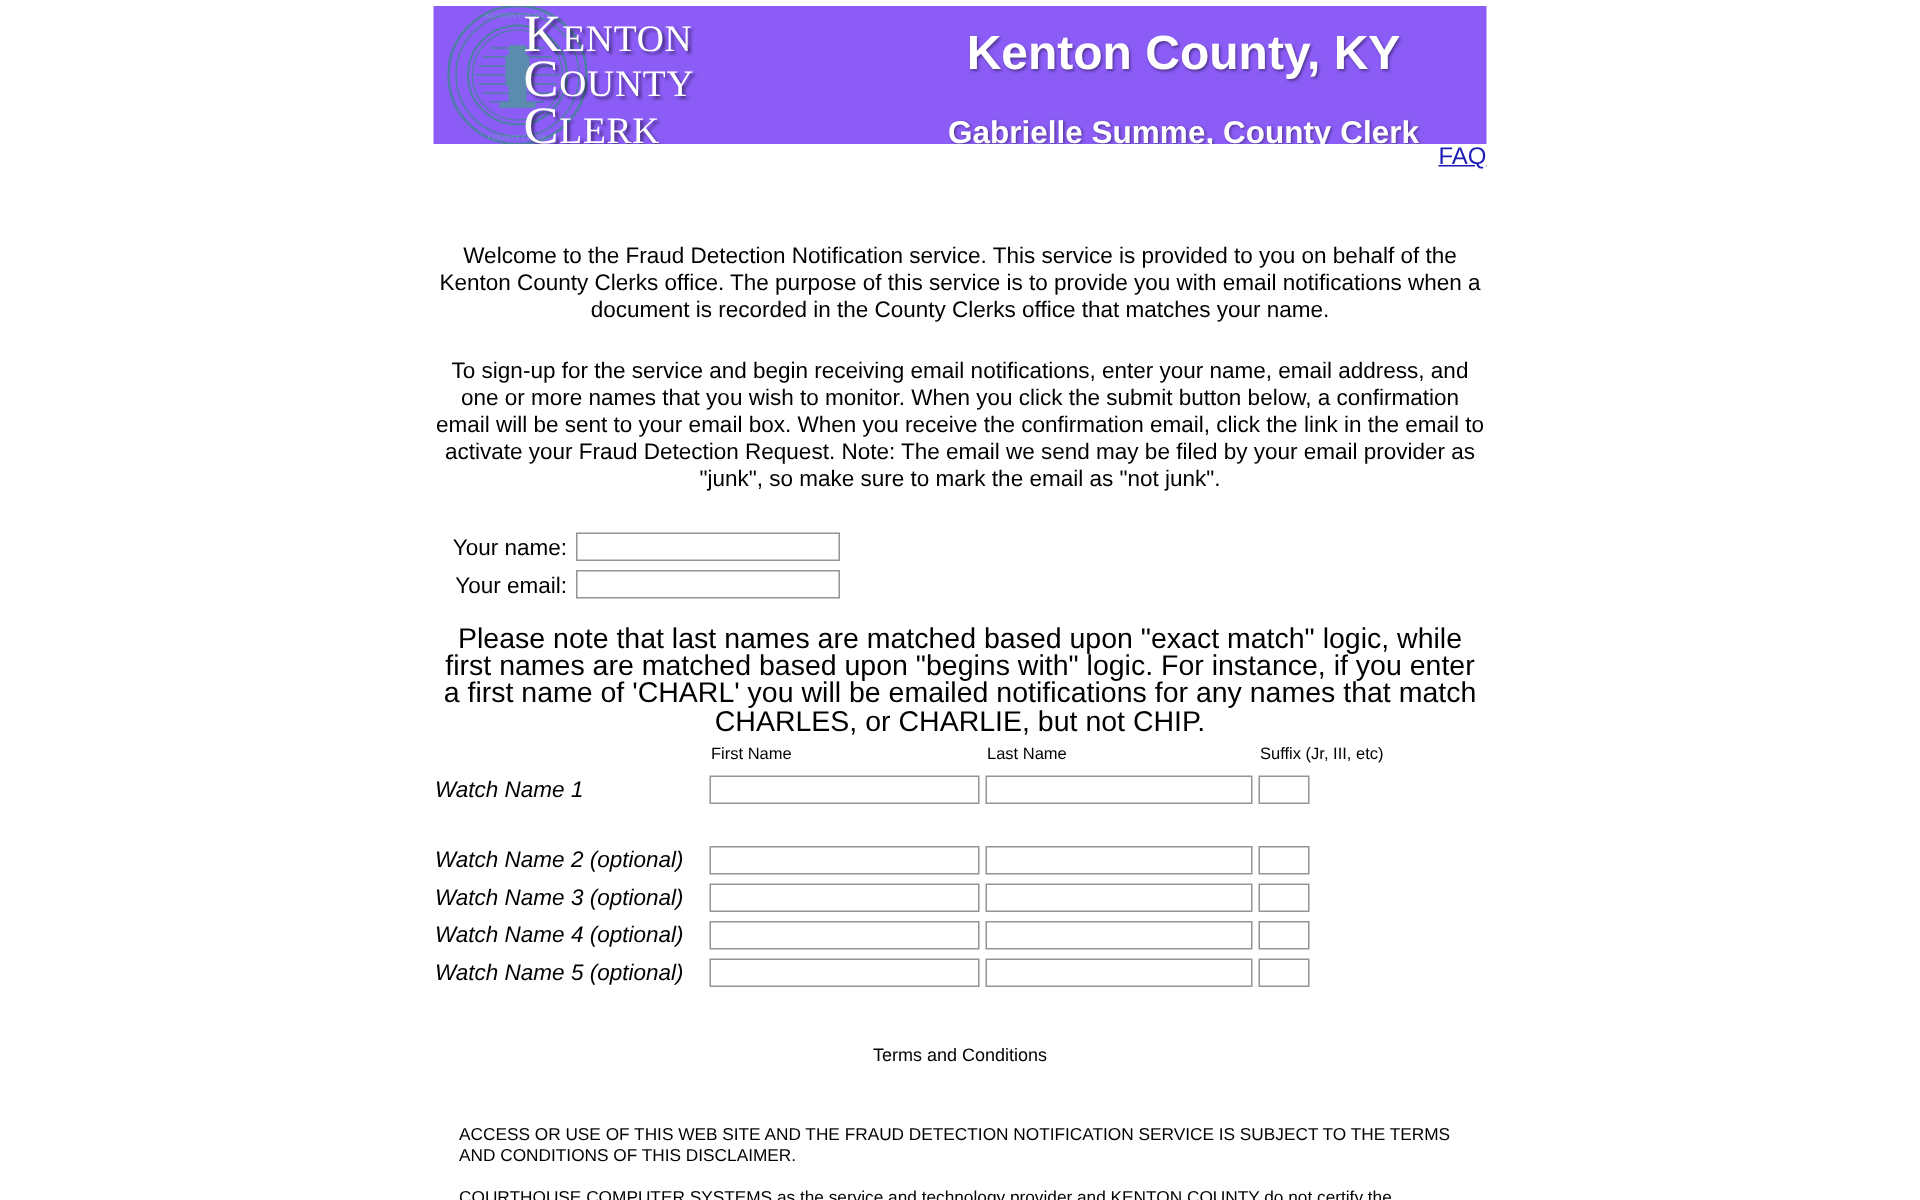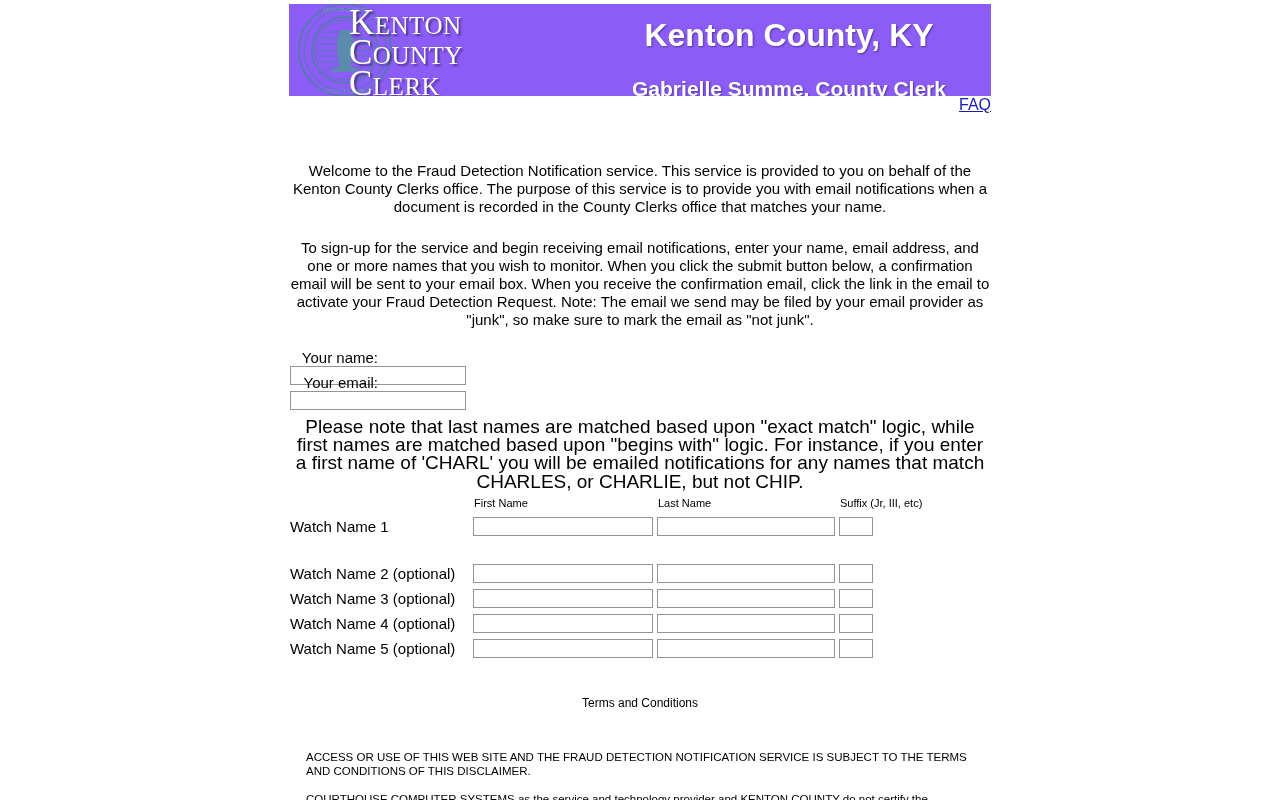--- a/index.html
+++ b/index.html
@@ -110,23 +110,22 @@
   .para.last { margin-bottom: 0; }
 
   
   .simple-form {
     position: absolute;
     left: 290px;
     top: 349px;
   }
   .simple-row {
     display: flex;
-    align-items: flex-start;
+    align-items: flex-end;
     height: 25px;
-    flex-direction: column;
   }
   .simple-label {
     font-size: 15px;
     width: 88px;
     text-align: right;
     padding-right: 6px;
     white-space: nowrap;
   }
   input[type="text"] {
     font-family: "Liberation Sans", sans-serif;
@@ -160,21 +159,21 @@
     top: 492px;
     border-collapse: collapse;
   }
   .watch-table td, .watch-table th {
     padding: 0;
     margin: 0;
     vertical-align: middle;
     font-weight: normal;
     text-align: left;
   }
-  .col-label { width: 182px; }
+  .col-label { width: 182px; font-style: italic; }
   .col-first { width: 183px; }
   .col-last  { width: 181px; }
   .col-suffix{ width: 40px; }
 
   .wt-head td {
     font-size: 11px;
     height: 22px;
     white-space: nowrap;
     padding-left: 1px;
   }

